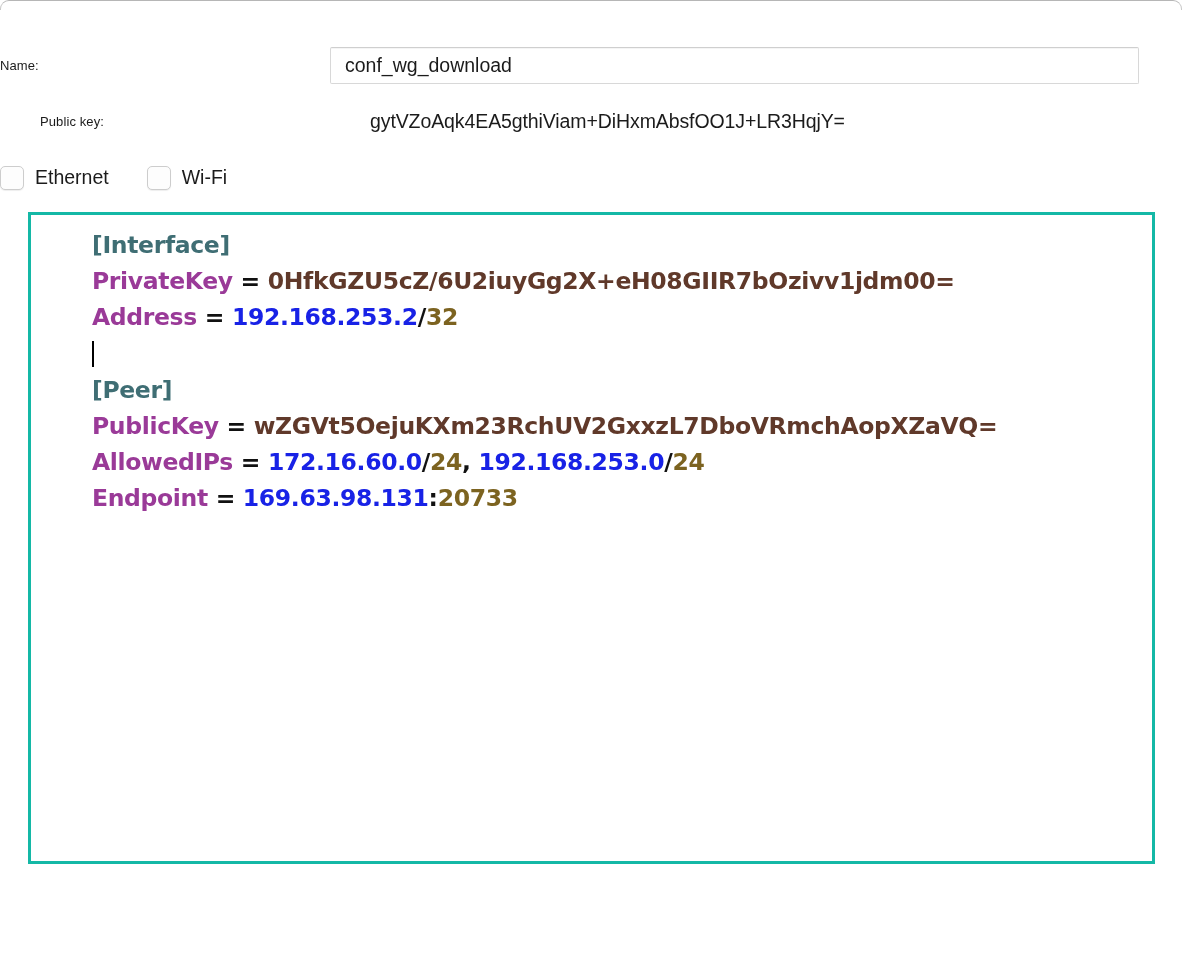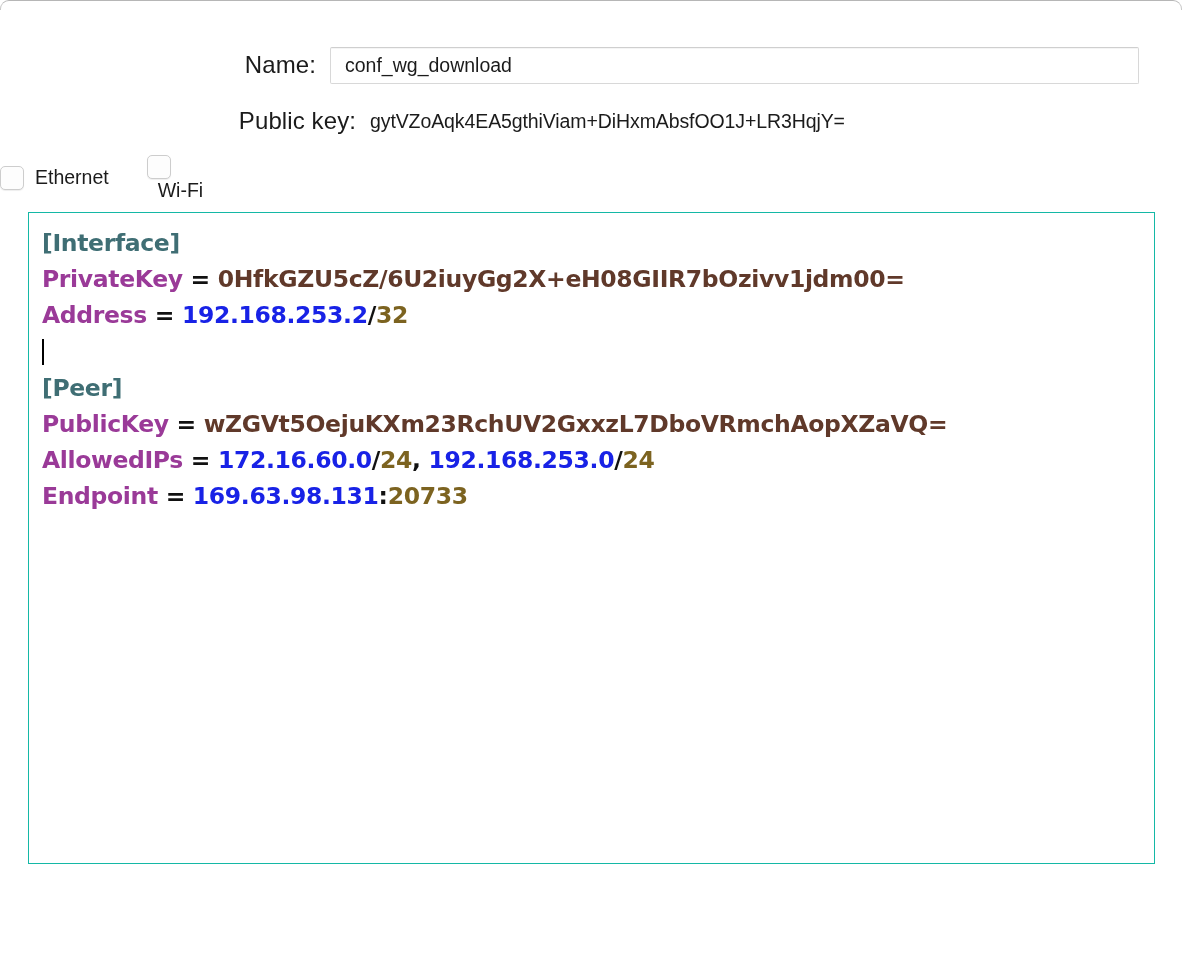--- a/index.html
+++ b/index.html
@@ -40,24 +40,23 @@
   
   .form-row {
     position: absolute;
     display: flex;
     align-items: center;
     left: 0;
     width: 1182px;
   }
   .field-label {
     width: 330px;
-    text-align: right;
     padding-right: 14px;
     box-sizing: border-box;
-    font-size: 24px;
+    font-size: 13px;
     color: #1b1b1b;
     letter-spacing: 0.1px;
     white-space: nowrap;
   }
 
   #row-name { top: 46px; height: 38px; }
   .name-input {
     width: 809px;
     height: 37px;
     box-sizing: border-box;
@@ -80,21 +79,21 @@
     letter-spacing: -0.1px;
     white-space: nowrap;
     text-align: center;
   }
 
   #row-ondemand { top: 163px; height: 30px; }
   .checkbox-group {
     display: flex;
     align-items: flex-start;
   }
-  .checkbox-group + .checkbox-group { margin-left: 38px; flex-direction: column; }
+  .checkbox-group + .checkbox-group { margin-left: 38px; }
   .checkbox-box {
     width: 24px;
     height: 24px;
     border: 1px solid #cdcdcd;
     border-radius: 5px;
     background: #fdfdfd;
     box-shadow: 0 1px 1px rgba(0,0,0,0.07);
     box-sizing: border-box;
     display: inline-block;
     position: relative;
@@ -107,23 +106,24 @@
   }
 
   
   #config-editor {
     position: absolute;
     left: 28px;
     top: 212px;
     width: 1127px;
     height: 652px;
     box-sizing: border-box;
-    border: 1px solid #14b8a6;
+    border: 3px solid #14b8a6;
     background: #ffffff;
     overflow: hidden;
+    padding-left: 48px;
   }
   #config-text {
     padding: 12px 0 0 13px;
     font-family: "DejaVu Sans", sans-serif;
     font-size: 23.5px;
     font-weight: bold;
     line-height: 36.2px;
     white-space: pre;
     letter-spacing: -0.35px;
   }

